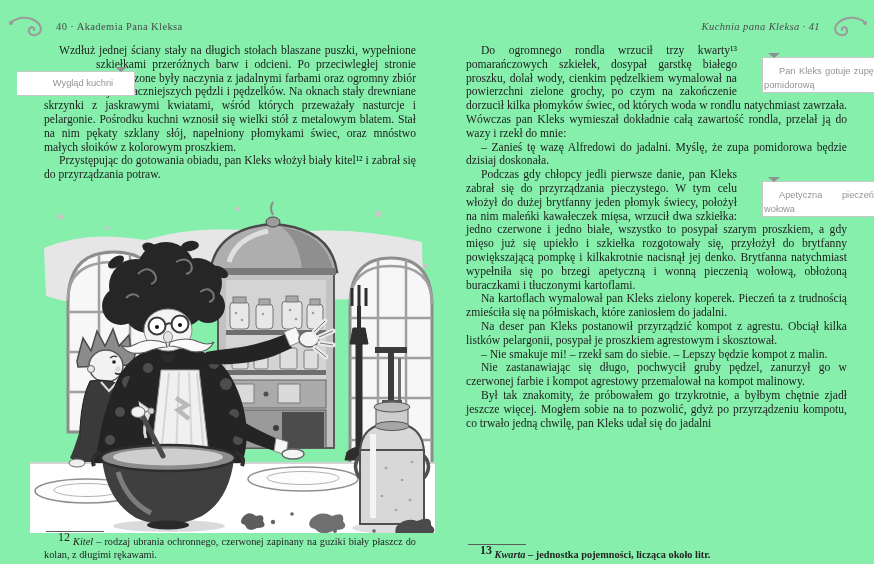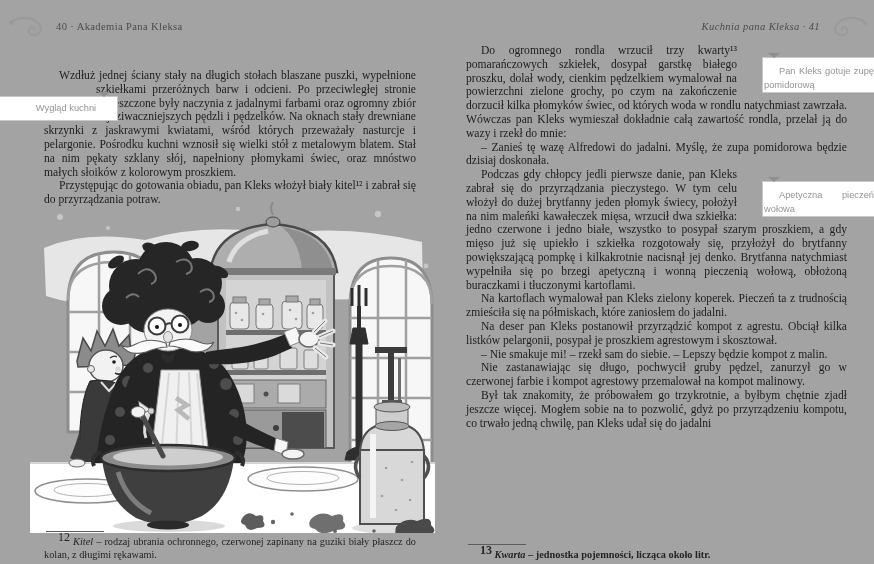--- a/index.html
+++ b/index.html
@@ -1,44 +1,44 @@
 <!DOCTYPE html>
 <html lang="pl"><head>
 <meta charset="utf-8">
 <style>
   * { margin:0; padding:0; box-sizing:border-box; }
   html,body { width:874px; height:564px; background:#fff; overflow:hidden; }
   body { font-family:"Liberation Serif", serif; color:#1d1d1d; }
-  .spread { position:relative; width:874px; height:564px; background:#a3a3a3; }
+  .spread { position:relative; width:874px; height:564px; background:#86efac; }
   .page { position:absolute; top:0; width:437px; height:564px; }
   .page-left { left:0; }
   .page-right { left:437px; }
 
   
   .page-header { position:absolute; top:14px; display:flex; align-items:center; gap:8px; }
   .page-header.left { left:8px; }
   .page-header.right { right:6px;text-align:right; }
   .running-head { font-size:10.5px; color:#4b4b4b; letter-spacing:.4px; white-space:nowrap; }
   .running-head.italic { font-style:italic; }
   .flourish { width:40px; height:24px; flex:0 0 auto; }
 
   
   .body-text { position:absolute; top:44px; }
-  .page-left  .body-text { left:44px; width:372px;margin-top:25px; }
+  .page-left  .body-text { left:44px; width:372px; }
   .page-right .body-text { left:29px; width:381px; }
   .para { font-size:11.6px; line-height:13.8px; text-align:justify; text-indent:15px;
           hyphens:auto; -webkit-hyphens:auto; color:#1d1d1d; }
 
   
   .mnote-wrap { display:block; position:relative; }
   .mnote-wrap.mleft  { float:left;  width:88px;  height:41px; margin-left:-44px; margin-right:8px; }
   .mnote-wrap.mright { float:right; width:112px; height:55px; margin-right:-27px; margin-left:25px; }
   .mnote-box { position:absolute; background:#fff; font-family:"Liberation Sans", sans-serif;
                font-size:9.3px; line-height:13.5px; color:#949494; }
-  .mnote-box.bleft  { top:13px; left:0; width:118px; height:25px;
+  .mnote-box.bleft  { top:13px; left:17px; width:118px; height:25px;
                       border-top:1px solid #c8c8c8; border-right:1px solid #c8c8c8; border-bottom:1px solid #c8c8c8;
                       display:flex; align-items:center; justify-content:center; }
   .mnote-box.bright { top:13px; left:0; width:112px; height:36px;
                       border-top:1px solid #c8c8c8; border-left:1px solid #c8c8c8; border-bottom:1px solid #c8c8c8;
                       display:flex; align-items:flex-end; padding-left:1px; }
   .tri { position:absolute; width:0; height:0; border-left:6px solid transparent;
          border-right:6px solid transparent; border-top:5px solid #8f8f8f; top:-5px; }
   .tri-r-corner { right:7px; }
   .tri-l-corner { left:5px; }
 

